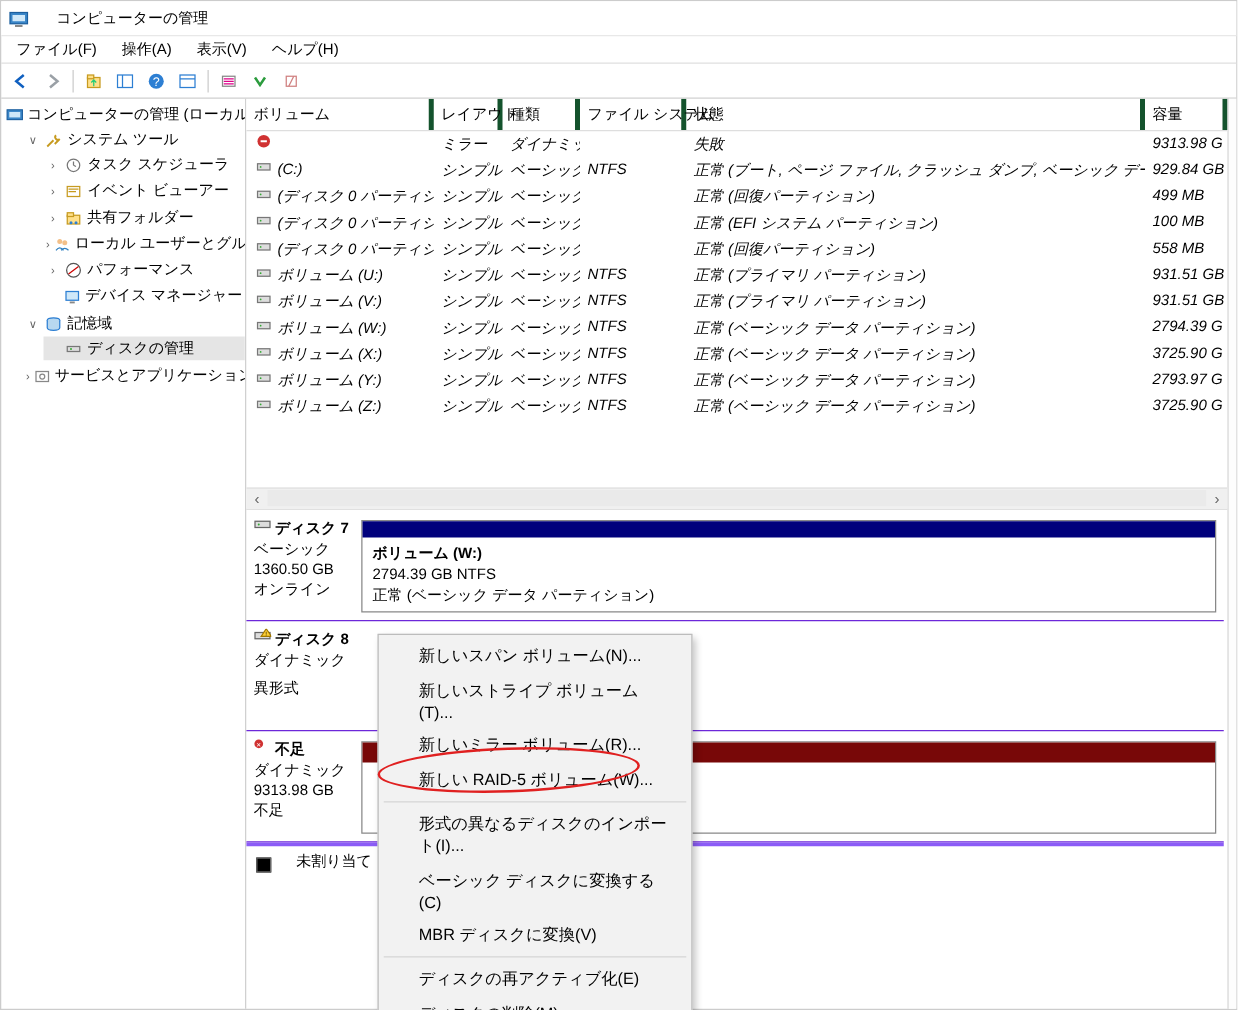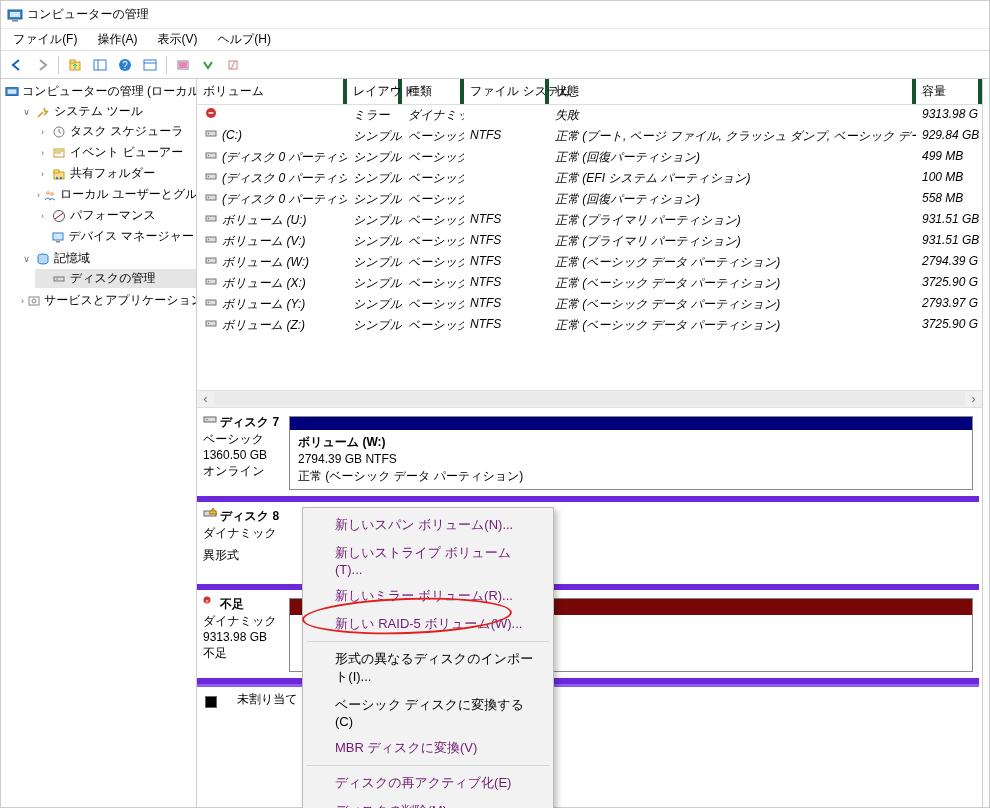--- a/index.html
+++ b/index.html
@@ -6,21 +6,21 @@
   body {
     margin: 0;
     font-family: "Meiryo", "MS PGothic", "Segoe UI", sans-serif;
     font-size: 12px;
     background: #fff;
     color: #000;
     overflow: hidden;
   }
   .window { width: 990px; height: 808px; display: flex; flex-direction: column; border: 1px solid #ccc; }
 
-  .titlebar { height: 28px; display: flex; align-items: center; padding: 2px 6px; gap: 4px; background: #fff; border-bottom: 1px solid #e8e8e8; }
+  .titlebar { height: 28px; display: flex; align-items: center; padding: 2px 6px; gap: 22px; background: #fff; border-bottom: 1px solid #e8e8e8; }
   .titlebar .title-text { font-size: 12px; }
   .titlebar .sysicon svg { display:block; }
 
   .menubar { height: 22px; display: flex; align-items: center; padding: 0 4px; gap: 4px; border-bottom: 1px solid #e0e0e0; }
   .menubar .mitem { padding: 2px 8px; cursor: default; }
 
   .toolbar { height: 28px; display: flex; align-items: center; padding: 1px 4px; gap: 1px; border-bottom: 1px solid #d0d0d0; }
   .toolbar .tbtn { width: 24px; height: 22px; display: flex; align-items: center; justify-content: center; border: 1px solid transparent; }
   .toolbar .sep { width: 1px; height: 18px; background: #ccc; margin: 0 3px; }
 
@@ -42,21 +42,21 @@
   .vt-body { overflow: hidden; flex: 1; font-style: italic; }
   .vt-row { display: flex; padding: 1px 0; }
   .vt-cell { padding: 1px 6px; white-space: nowrap; overflow: hidden; text-overflow: clip; }
   .vt-row .vicon { width: 16px; display: inline-flex; align-items: center; justify-content: center; margin-right: 3px; }
 
   .hscroll { height: 17px; border-top: 1px solid #e0e0e0; background: #f0f0f0; display: flex; align-items: center; }
   .hscroll .arrow { width: 17px; height: 15px; display:flex; align-items:center; justify-content:center; color:#666; }
   .hscroll .track { flex:1; height: 13px; background: #eaeaea; position: relative; }
 
   .disk-map { flex: 1 1 55%; overflow: auto; border-top: 1px solid #e0e0e0; padding-right: 3px; }
-  .disk-row { display: flex; border-bottom: 6px solid #6d28d9; min-height: 88px; }
+  .disk-row { display: flex; border-bottom: 1px solid #6d28d9; min-height: 88px; }
   .disk-info { width: 90px; padding: 6px 4px 4px 6px; font-size: 12px; line-height: 1.35; }
   .disk-info .dname { display:flex; align-items:center; gap:3px; font-size: 12px; margin-bottom: 1px; }
   .disk-part-wrap { flex:1; padding: 8px 6px 6px 2px; }
   .disk-part { border: 1px solid #888; height: 74px; display:flex; }
   .part-header-bar { height: 16px; }
   .part-box { flex:1; display:flex; flex-direction:column; }
   .part-body { padding: 4px 8px; font-size: 12px; line-height: 1.4; }
   .part-body .pn { font-size: 12px; }
 
   .bar-navy { background: #00007c; }
@@ -69,21 +69,21 @@
     position: fixed;
     left: 302px; top: 507px;
     width: 252px;
     background: #f2f2f2;
     border: 1px solid #bcbcbc;
     box-shadow: 3px 3px 6px rgba(0,0,0,0.25);
     padding: 3px 2px;
     z-index: 100;
   }
   .ctx-menu .mi { padding: 5px 14px 5px 30px; font-size: 13px; position: relative; }
-  .ctx-menu .mi.disabled { color: #701a75; }
+  .ctx-menu .mi.disabled { color: #000000; }
   .ctx-menu .msep { height: 1px; background: #d5d5d5; margin: 3px 2px; }
 
   .circle-mark {
     position: fixed;
     left: 302px; top: 598px;
     width: 210px; height: 36px;
     border: 2px solid #e02020;
     border-radius: 50%;
     pointer-events: none;
     z-index: 200;

